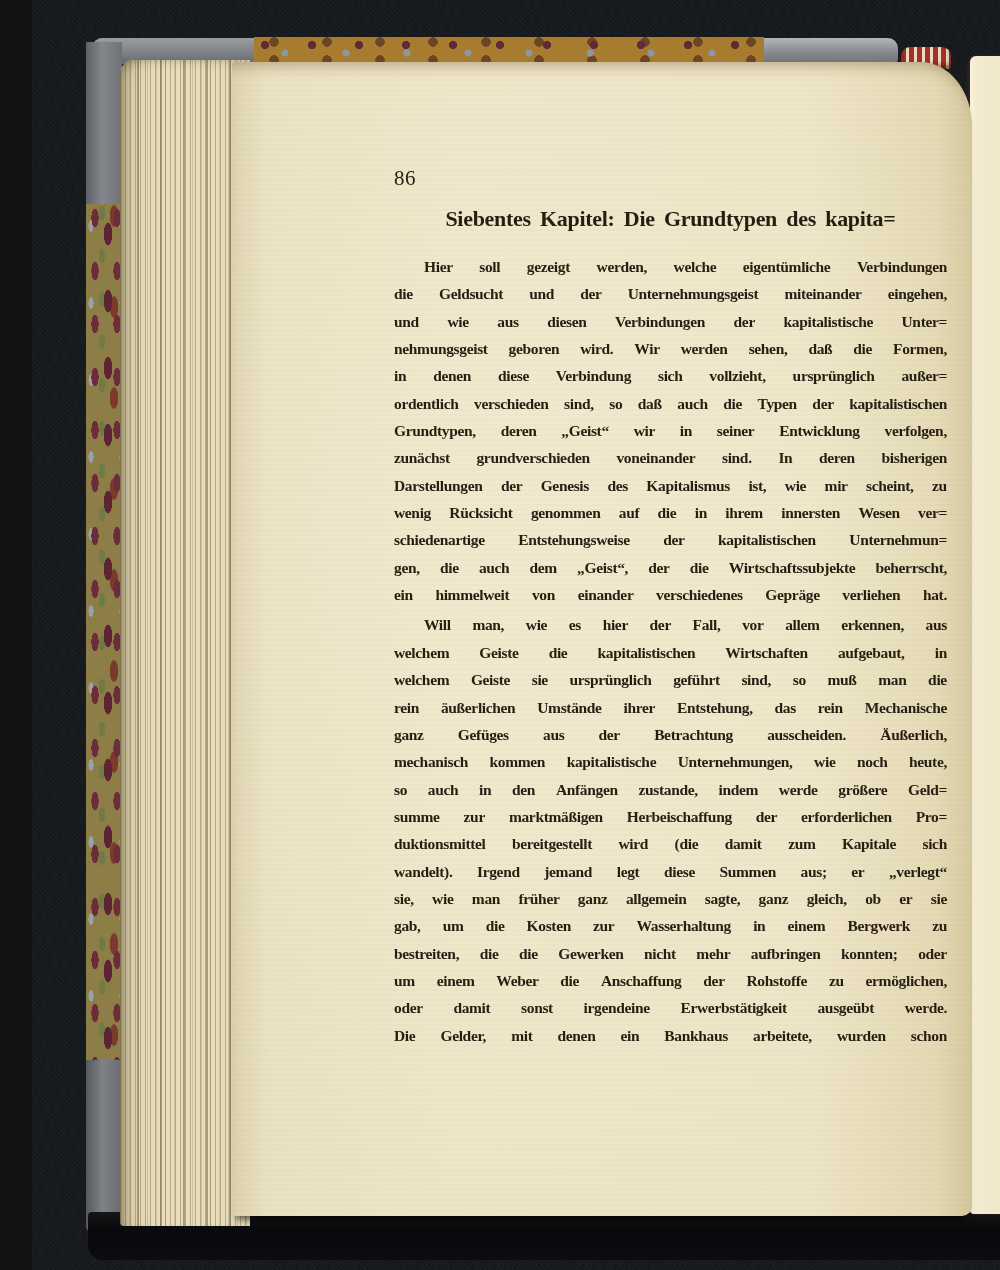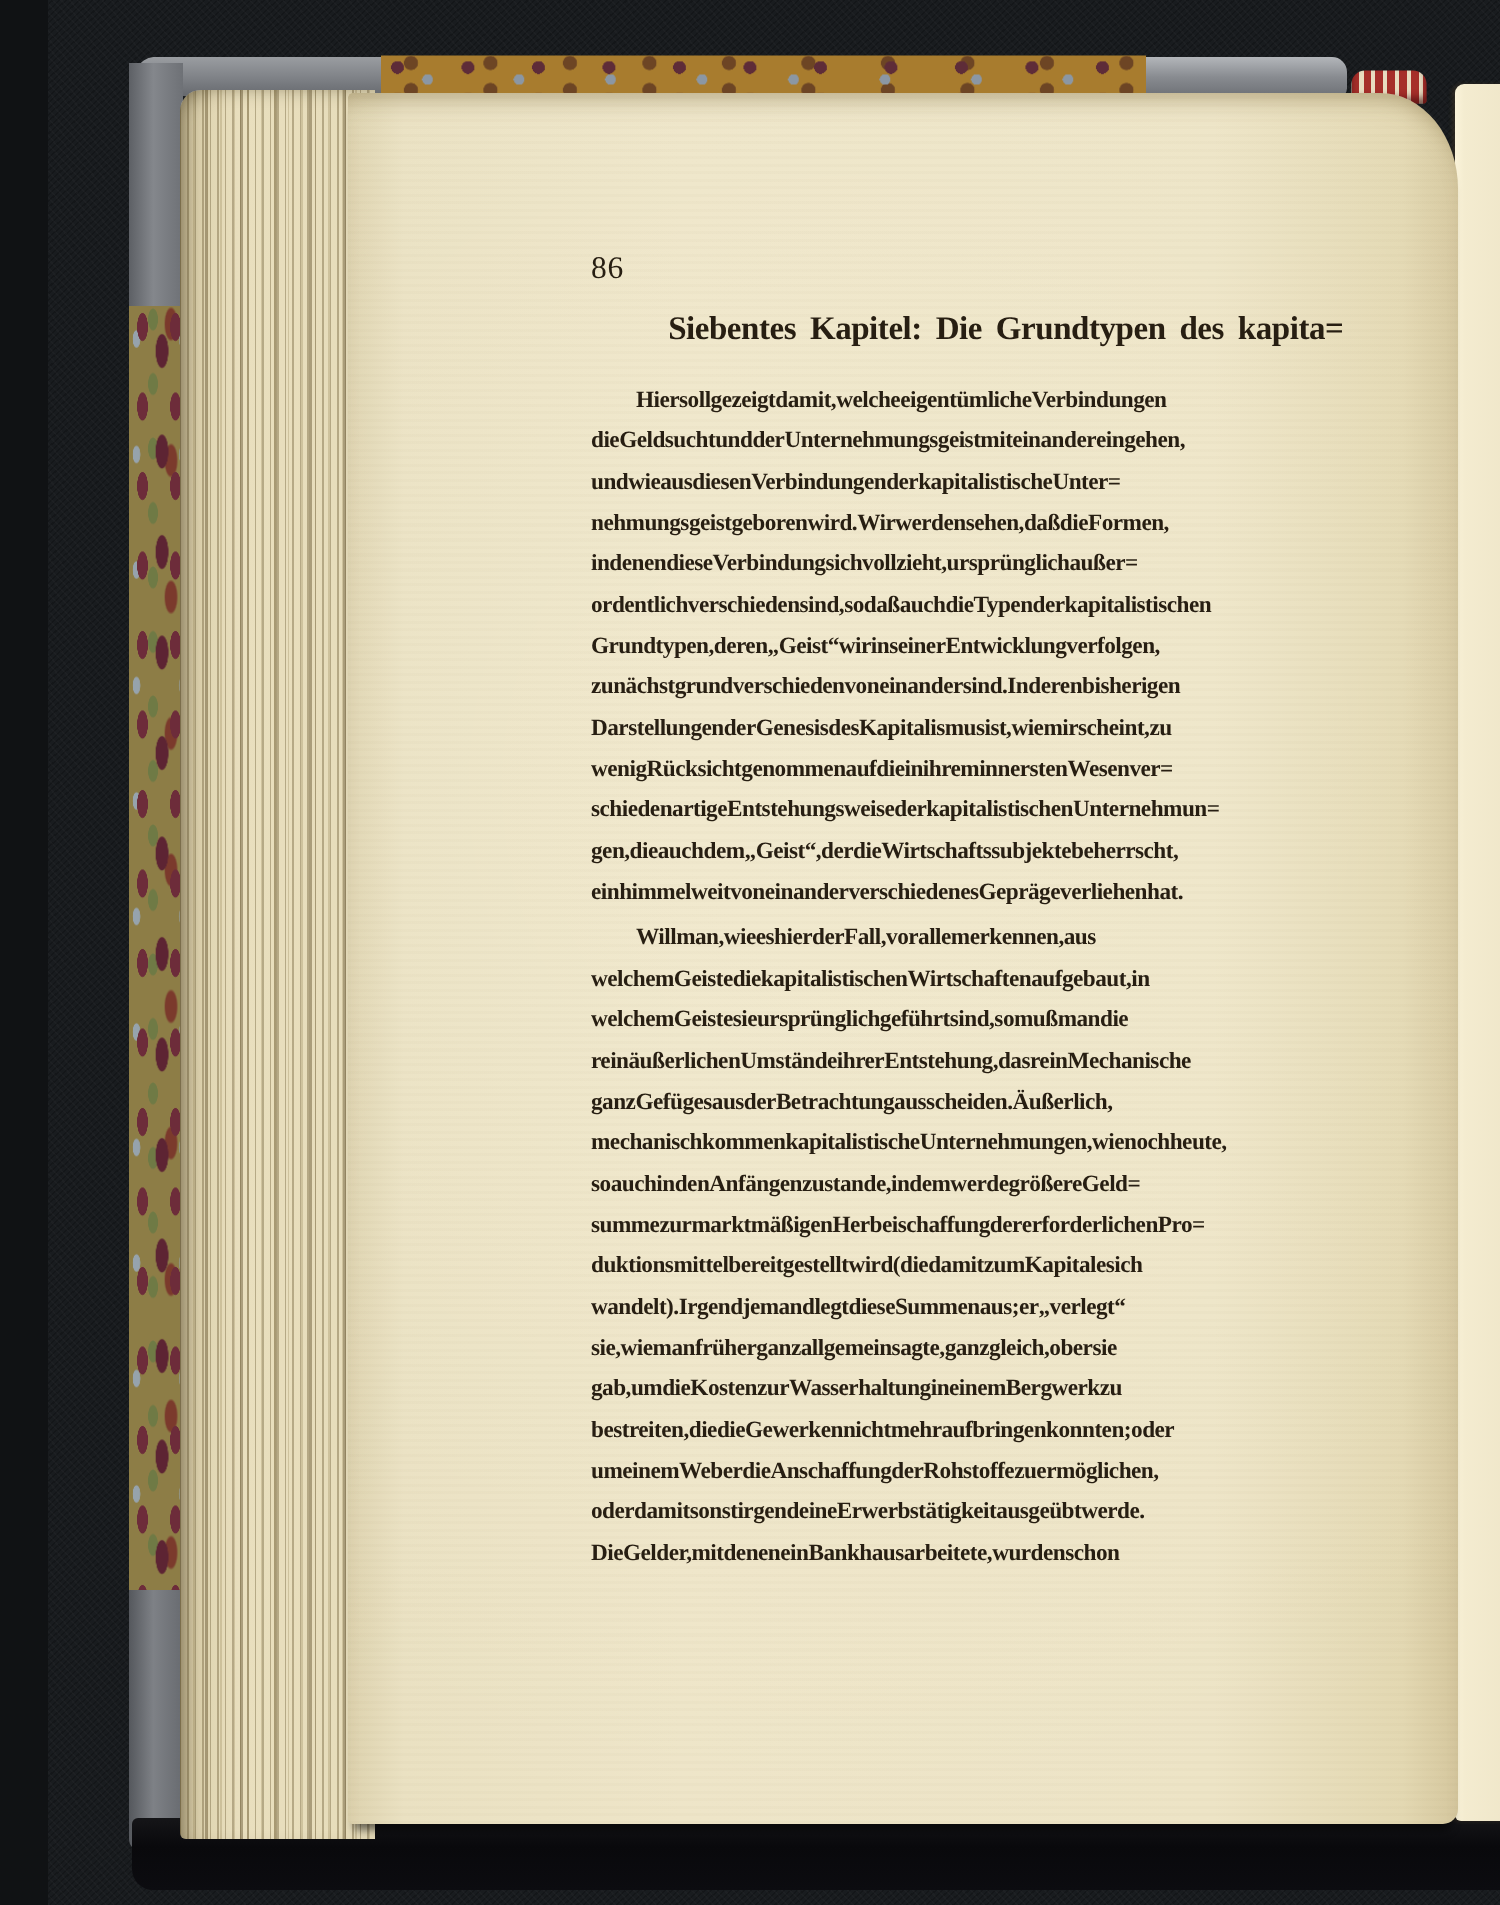--- a/index.html
+++ b/index.html
@@ -72,21 +72,21 @@
   .bottom-cover{left:56px;top:1212px;width:944px;height:48px;
     background:linear-gradient(180deg,#151518,#09090c 40%,#0c0c10);
     border-radius:4px 2px 6px 14px;}
 
   
   .text-col{left:362px;top:166px;width:553px;color:#271e12;}
   .pgnum{font-size:21px;letter-spacing:.5px;line-height:24px;}
   .heading{margin-top:13px;font-weight:700;font-size:22px;letter-spacing:-0.3px;}
   .heading .tline{display:flex;justify-content:center;gap:.42em;height:31px;line-height:31px;white-space:nowrap;overflow:hidden;}
   .bodytext{margin-top:19px;font-weight:700;font-size:15.5px;letter-spacing:-0.35px;}
-  .para .tline{display:flex;height:27.35px;line-height:27.35px;white-space:nowrap;overflow:hidden;}
+  .para .tline{display:flex;justify-content:space-between;height:27.35px;line-height:27.35px;white-space:nowrap;overflow:hidden;}
   .para .tline.indent{padding-left:30px;}
   .para + .para{margin-top:3px;}
   .tline span{display:inline-block;}
 </style>
 </head>
 <body>
 
 <div class="stage">
 
   <div class="abs top-edge-gray-l"></div>
@@ -115,21 +115,21 @@
           <span>des</span>
           <span>kapita=</span>
         </div>
       </div>
     <div class="bodytext">
       <div class="para">
           <div class="tline indent">
             <span>Hier</span>
             <span>soll</span>
             <span>gezeigt</span>
-            <span>damit,</span>
+            <span>werden,</span>
             <span>welche</span>
             <span>eigentümliche</span>
             <span>Verbindungen</span>
           </div>
           <div class="tline">
             <span>die</span>
             <span>Geldsucht</span>
             <span>und</span>
             <span>der</span>
             <span>Unternehmungsgeist</span>

